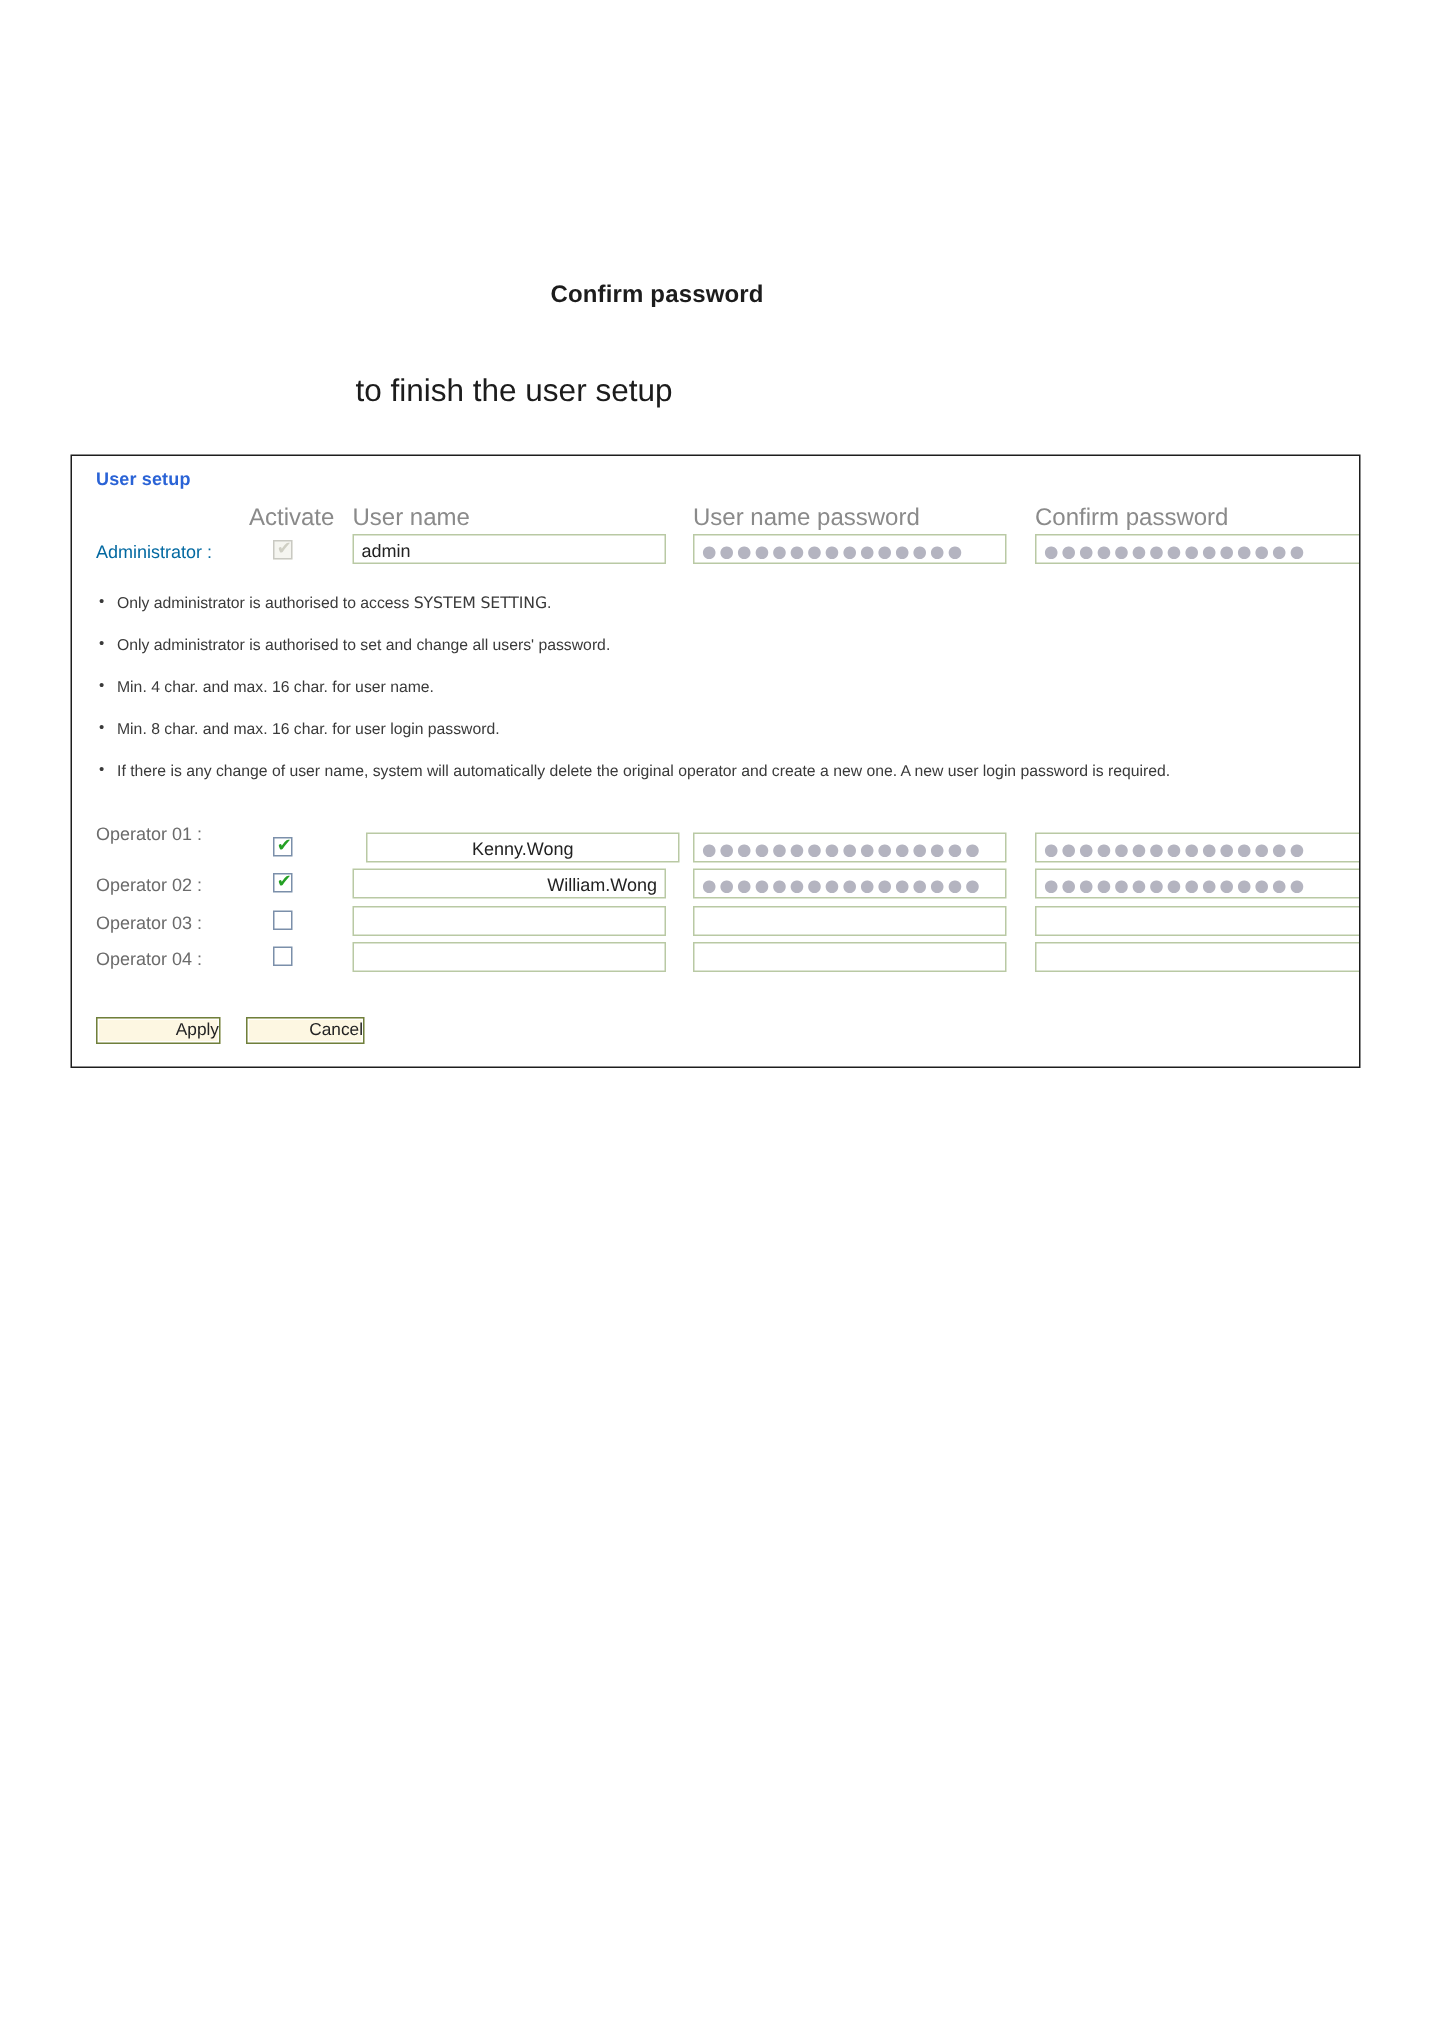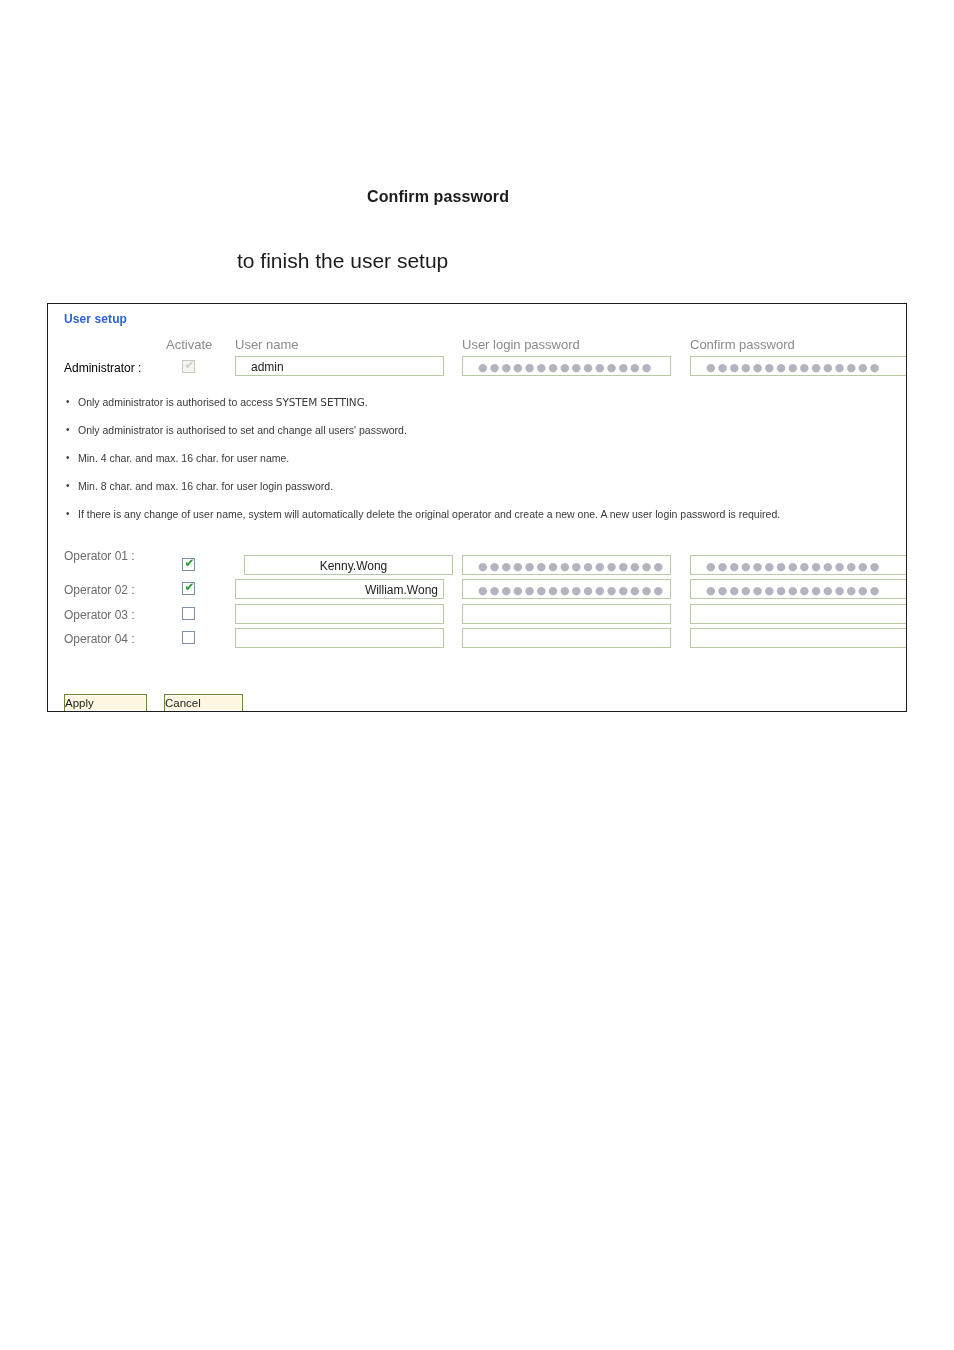--- a/index.html
+++ b/index.html
@@ -54,37 +54,37 @@
     top: 8px;
     font-size: 12px;
     font-weight: bold;
     color: #2a63d6;
     letter-spacing: 0.1px;
   }
 
   
   .col-head {
     position: absolute;
-    font-size: 13px;
+    font-size: 16px;
     color: #8a8a8a;
     white-space: nowrap;
   }
   .ch-activate { left: 118px; top: 33px; }
   .ch-username { left: 187px; top: 33px; }
   .ch-loginpw  { left: 414px; top: 33px; }
   .ch-confirm  { left: 642px; top: 33px; }
 
   
   .row-label {
     position: absolute;
     font-size: 12px;
     color: #444444;
     white-space: nowrap;
   }
-  .row-label.admin { left: 16px; color: #000000; }
+  .row-label.admin { left: 16px; color: #0369a1; }
   .row-label.op    { left: 16px; color: #6b6b6b; }
 
   
   .cb {
     position: absolute;
     width: 13px;
     height: 13px;
     box-sizing: border-box;
     border: 1px solid #7b8faa;
     background: #ffffff;
@@ -109,21 +109,21 @@
 
   
   .field {
     position: absolute;
     box-sizing: border-box;
     border: 1px solid #b9c9a4;
     background: #ffffff;
     height: 20px;
     font-size: 12px;
     color: #222222;
-    padding: 2px 5px 0 15px;
+    padding: 2px 5px 0 5px;
     line-height: 16px;
     white-space: nowrap;
     overflow: hidden;
   }
   .field.pw {
     color: #b4b4c0;
     letter-spacing: 2.1px;
     font-size: 11px;
     font-family: "DejaVu Sans", sans-serif;
     padding-top: 3px;
@@ -152,40 +152,39 @@
 
   
   .btn {
     position: absolute;
     box-sizing: border-box;
     height: 18px;
     border: 1px solid #6f7f3c;
     background: #fdf7e2;
     font-size: 11.5px;
     color: #232323;
-    text-align: left;
+    text-align: right;
     line-height: 16px;
     font-family: "Liberation Sans", sans-serif;
     box-shadow: inset 0 0 0 1px #ffffff;
-    margin-top: 16px;
   }
 </style>
 </head>
 <body>
 
 <div class="doc-heading">Confirm password</div>
 <div class="doc-subline">to finish the user setup</div>
 
 <div class="panel">
 
   <div class="panel-title">User setup</div>
 
   <div class="col-head ch-activate">Activate</div>
   <div class="col-head ch-username">User name</div>
-  <div class="col-head ch-loginpw">User login password</div>
+  <div class="col-head ch-loginpw">User name password</div>
   <div class="col-head ch-confirm">Confirm password</div>
 
   <div class="row-label admin" style="top:57px;">Administrator :</div>
   <div class="cb disabled" style="left:134px; top:56px;">
     <span class="tick">✔</span>
   </div>
   <div class="field" style="left:187px; top:52px; width:209px;">admin</div>
   <div class="field pw" style="left:414px; top:52px; width:209px;">●●●●●●●●●●●●●●●</div>
   <div class="field pw" style="left:642px; top:52px; width:222px;">●●●●●●●●●●●●●●●</div>
 

